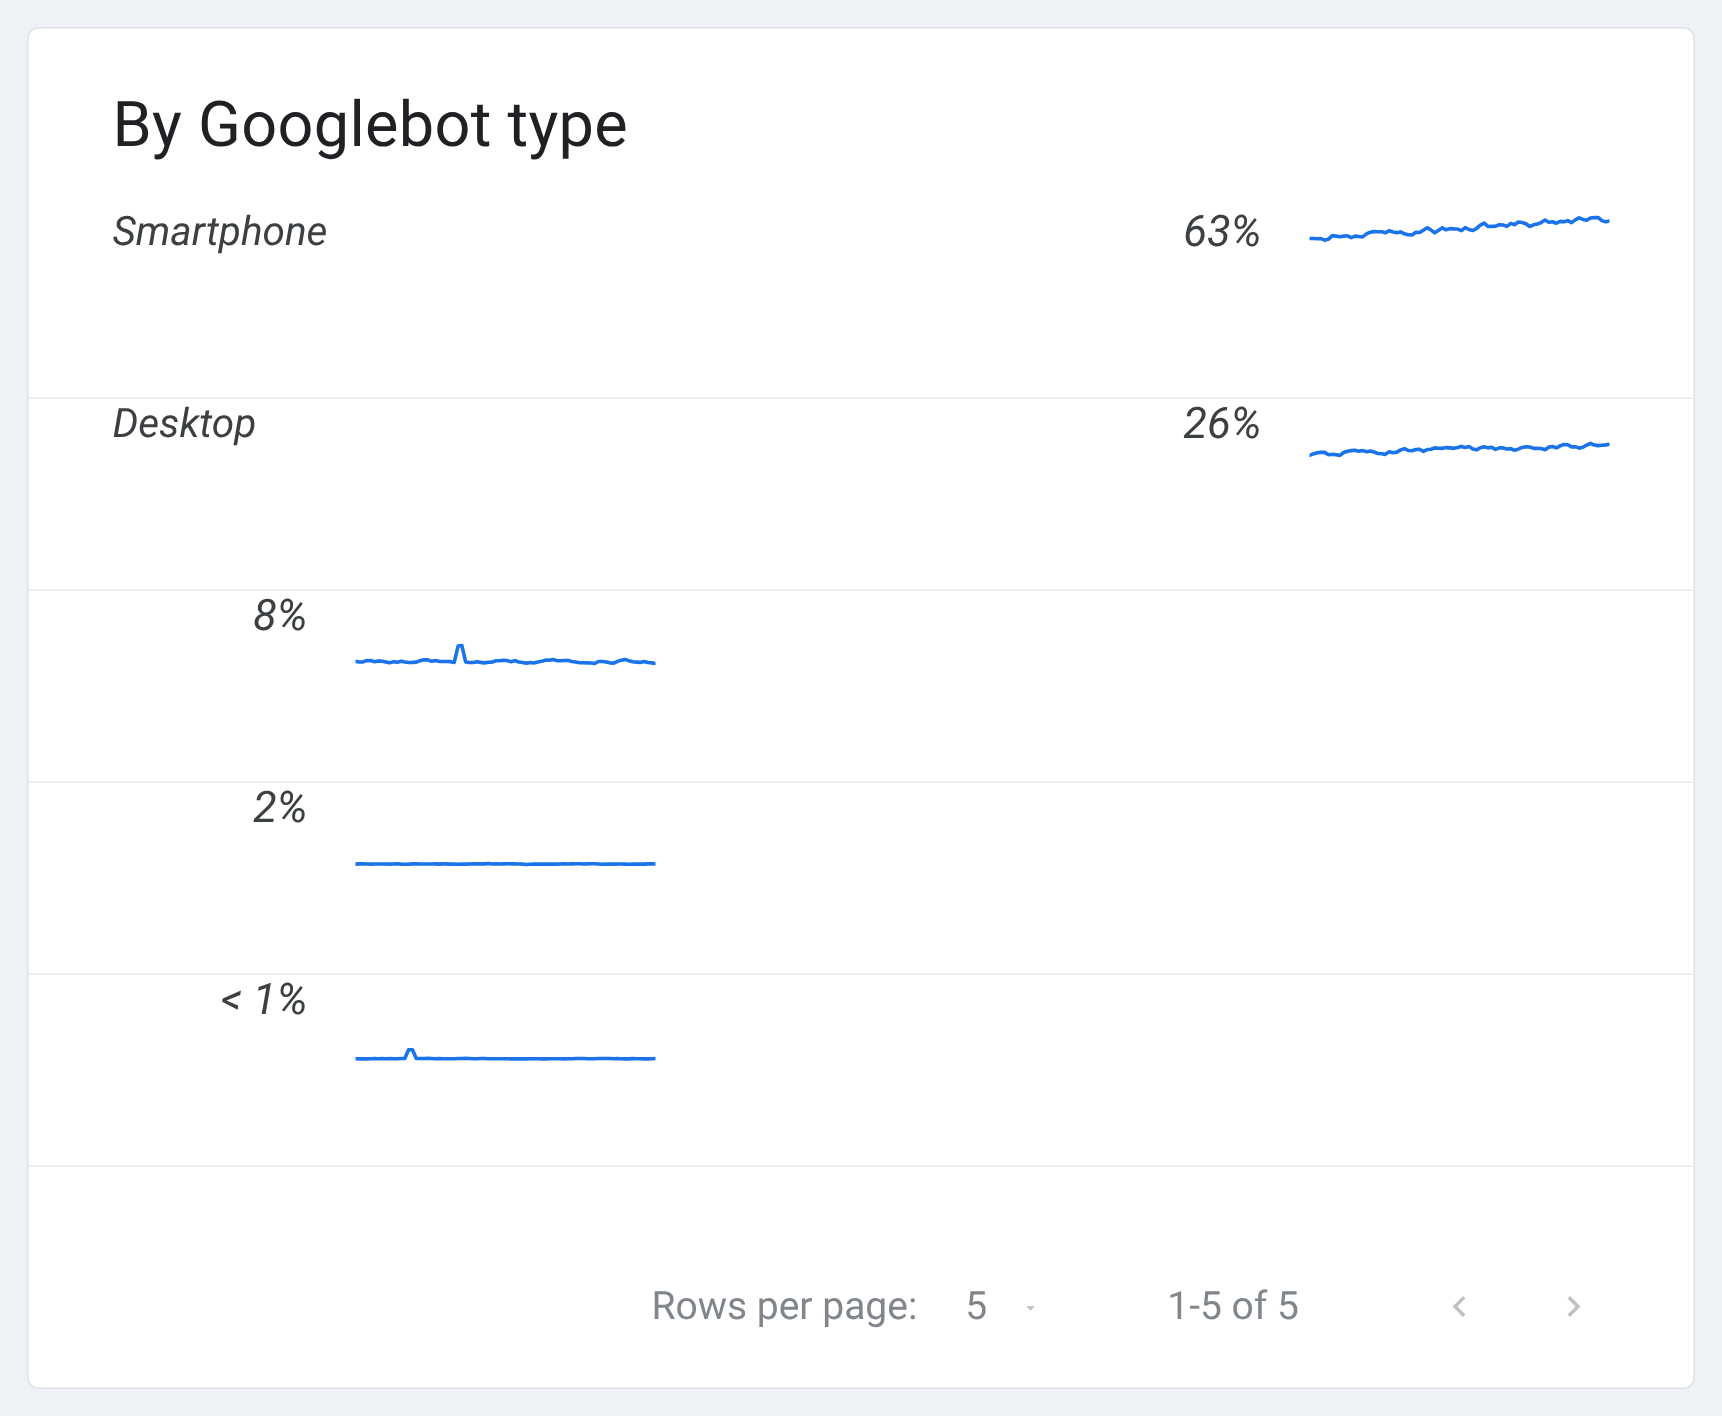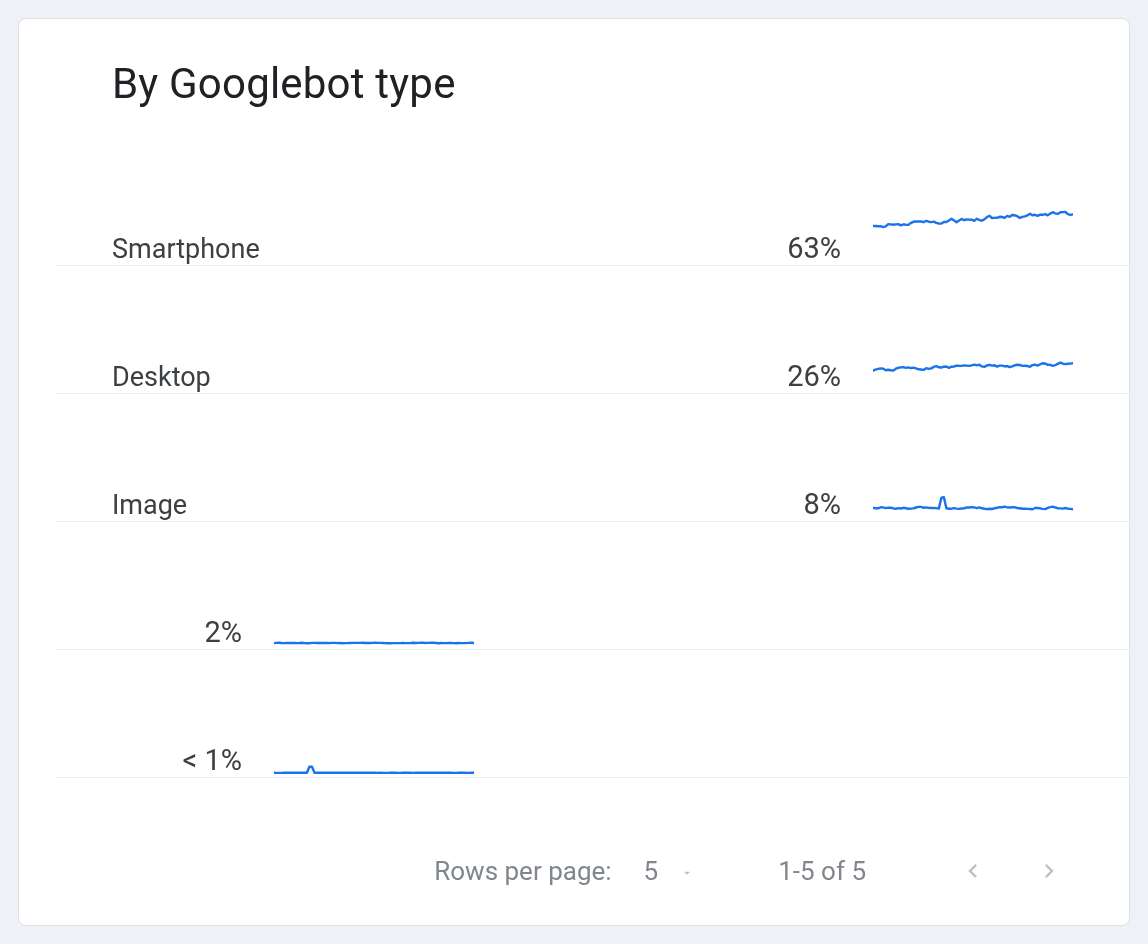--- a/index.html
+++ b/index.html
@@ -13,43 +13,43 @@
   }
   .card {
     background: #fff;
     border: 1px solid #dfe1e5;
     border-radius: 8px;
     width: 100%;
     height: 100%;
     display: flex;
     flex-direction: column;
     overflow: hidden;
-    padding-left: 37px;
   }
   .card-header {
     padding: 40px 56px 30px 56px;
   }
   .card-title {
     font-size: 42px;
     font-weight: 400;
     color: #202124;
     letter-spacing: 0.2px;
   }
   .rows {
     flex: 1;
     display: flex;
     flex-direction: column;
   }
   .row {
     display: flex;
-    align-items: flex-end;
+    align-items: flex-start;
     padding: 0 56px;
     height: 128px;
     border-bottom: 1px solid #e8eaed;
     cursor: pointer;
+    font-style: italic;
   }
   .row:first-child { border-top: none; }
   .row-label {
     flex: 1;
     font-size: 27px;
     color: #3c4043;
   }
   .row-value {
     width: 130px;
     text-align: right;
@@ -129,21 +129,20 @@
       <div class="row">
         <div class="row-label">Desktop</div>
         <div class="row-value">26%</div>
         <div class="row-spark">
           <svg viewBox="0 0 200 60">
             <path class="spark-path" stroke="#1a73e8" d="M0.0 37.6 L2.5 36.6 L5.1 35.9 L7.6 35.5 L10.1 35.6 L12.7 37.2 L15.2 36.8 L17.7 37.2 L20.3 37.6 L22.8 35.7 L25.3 34.8 L27.8 34.4 L30.4 34.2 L32.9 34.9 L35.4 34.4 L38.0 35.2 L40.5 34.6 L43.0 35.3 L45.6 36.3 L48.1 36.5 L50.6 36.9 L53.2 35.2 L55.7 35.8 L58.2 35.4 L60.8 33.9 L63.3 33.1 L65.8 34.3 L68.4 34.5 L70.9 33.7 L73.4 33.5 L75.9 34.9 L78.5 33.7 L81.0 33.5 L83.5 32.6 L86.1 32.8 L88.6 32.9 L91.1 32.4 L93.7 32.6 L96.2 32.9 L98.7 32.3 L101.3 31.6 L103.8 32.3 L106.3 31.7 L108.9 33.4 L111.4 33.9 L113.9 32.5 L116.5 31.8 L119.0 32.6 L121.5 32.2 L124.1 33.6 L126.6 32.6 L129.1 32.6 L131.6 33.3 L134.2 33.1 L136.7 34.2 L139.2 33.4 L141.8 32.3 L144.3 31.8 L146.8 32.0 L149.4 32.9 L151.9 32.8 L154.4 33.0 L157.0 33.8 L159.5 32.1 L162.0 31.7 L164.6 32.6 L167.1 31.3 L169.6 30.3 L172.2 30.5 L174.7 31.9 L177.2 31.8 L179.7 32.8 L182.3 32.1 L184.8 30.8 L187.3 29.6 L189.9 30.7 L192.4 31.1 L194.9 30.8 L197.5 30.6 L200.0 30.2"></path>
           </svg>
         </div>
       </div>
       <div class="row">
-        <div class="row-label">Image</div>
         <div class="row-value">8%</div>
         <div class="row-spark">
           <svg viewBox="0 0 200 60">
             <path class="spark-path" stroke="#1a73e8" d="M0.0 46.9 L2.5 47.3 L5.1 47.3 L7.6 46.3 L10.1 46.4 L12.7 47.1 L15.2 46.6 L17.7 46.8 L20.3 47.3 L22.8 47.9 L25.3 47.1 L27.8 47.5 L30.4 46.8 L32.9 47.3 L35.4 47.7 L38.0 47.6 L40.5 47.4 L43.0 46.5 L45.6 45.9 L48.1 45.9 L50.6 46.8 L53.2 46.4 L55.7 46.9 L58.2 47.0 L60.8 47.0 L63.3 47.1 L65.8 47.6 L68.4 36.7 L70.9 36.3 L73.4 47.3 L75.9 47.7 L78.5 47.7 L81.0 47.1 L83.5 47.6 L86.1 47.9 L88.6 47.5 L91.1 47.4 L93.7 46.5 L96.2 46.5 L98.7 46.2 L101.3 46.4 L103.8 47.2 L106.3 46.4 L108.9 47.3 L111.4 47.7 L113.9 48.1 L116.5 47.7 L119.0 48.0 L121.5 47.3 L124.1 46.8 L126.6 46.1 L129.1 46.2 L131.6 45.7 L134.2 46.4 L136.7 46.5 L139.2 46.3 L141.8 46.3 L144.3 47.0 L146.8 47.3 L149.4 47.8 L151.9 47.8 L154.4 47.9 L157.0 48.0 L159.5 48.3 L162.0 47.0 L164.6 47.0 L167.1 47.3 L169.6 47.9 L172.2 48.1 L174.7 46.9 L177.2 46.1 L179.7 45.6 L182.3 46.5 L184.8 47.2 L187.3 47.4 L189.9 47.6 L192.4 47.0 L194.9 47.7 L197.5 47.9 L200.0 48.3"></path>
           </svg>
         </div>
       </div>
       <div class="row">
         <div class="row-value">2%</div>
         <div class="row-spark">

